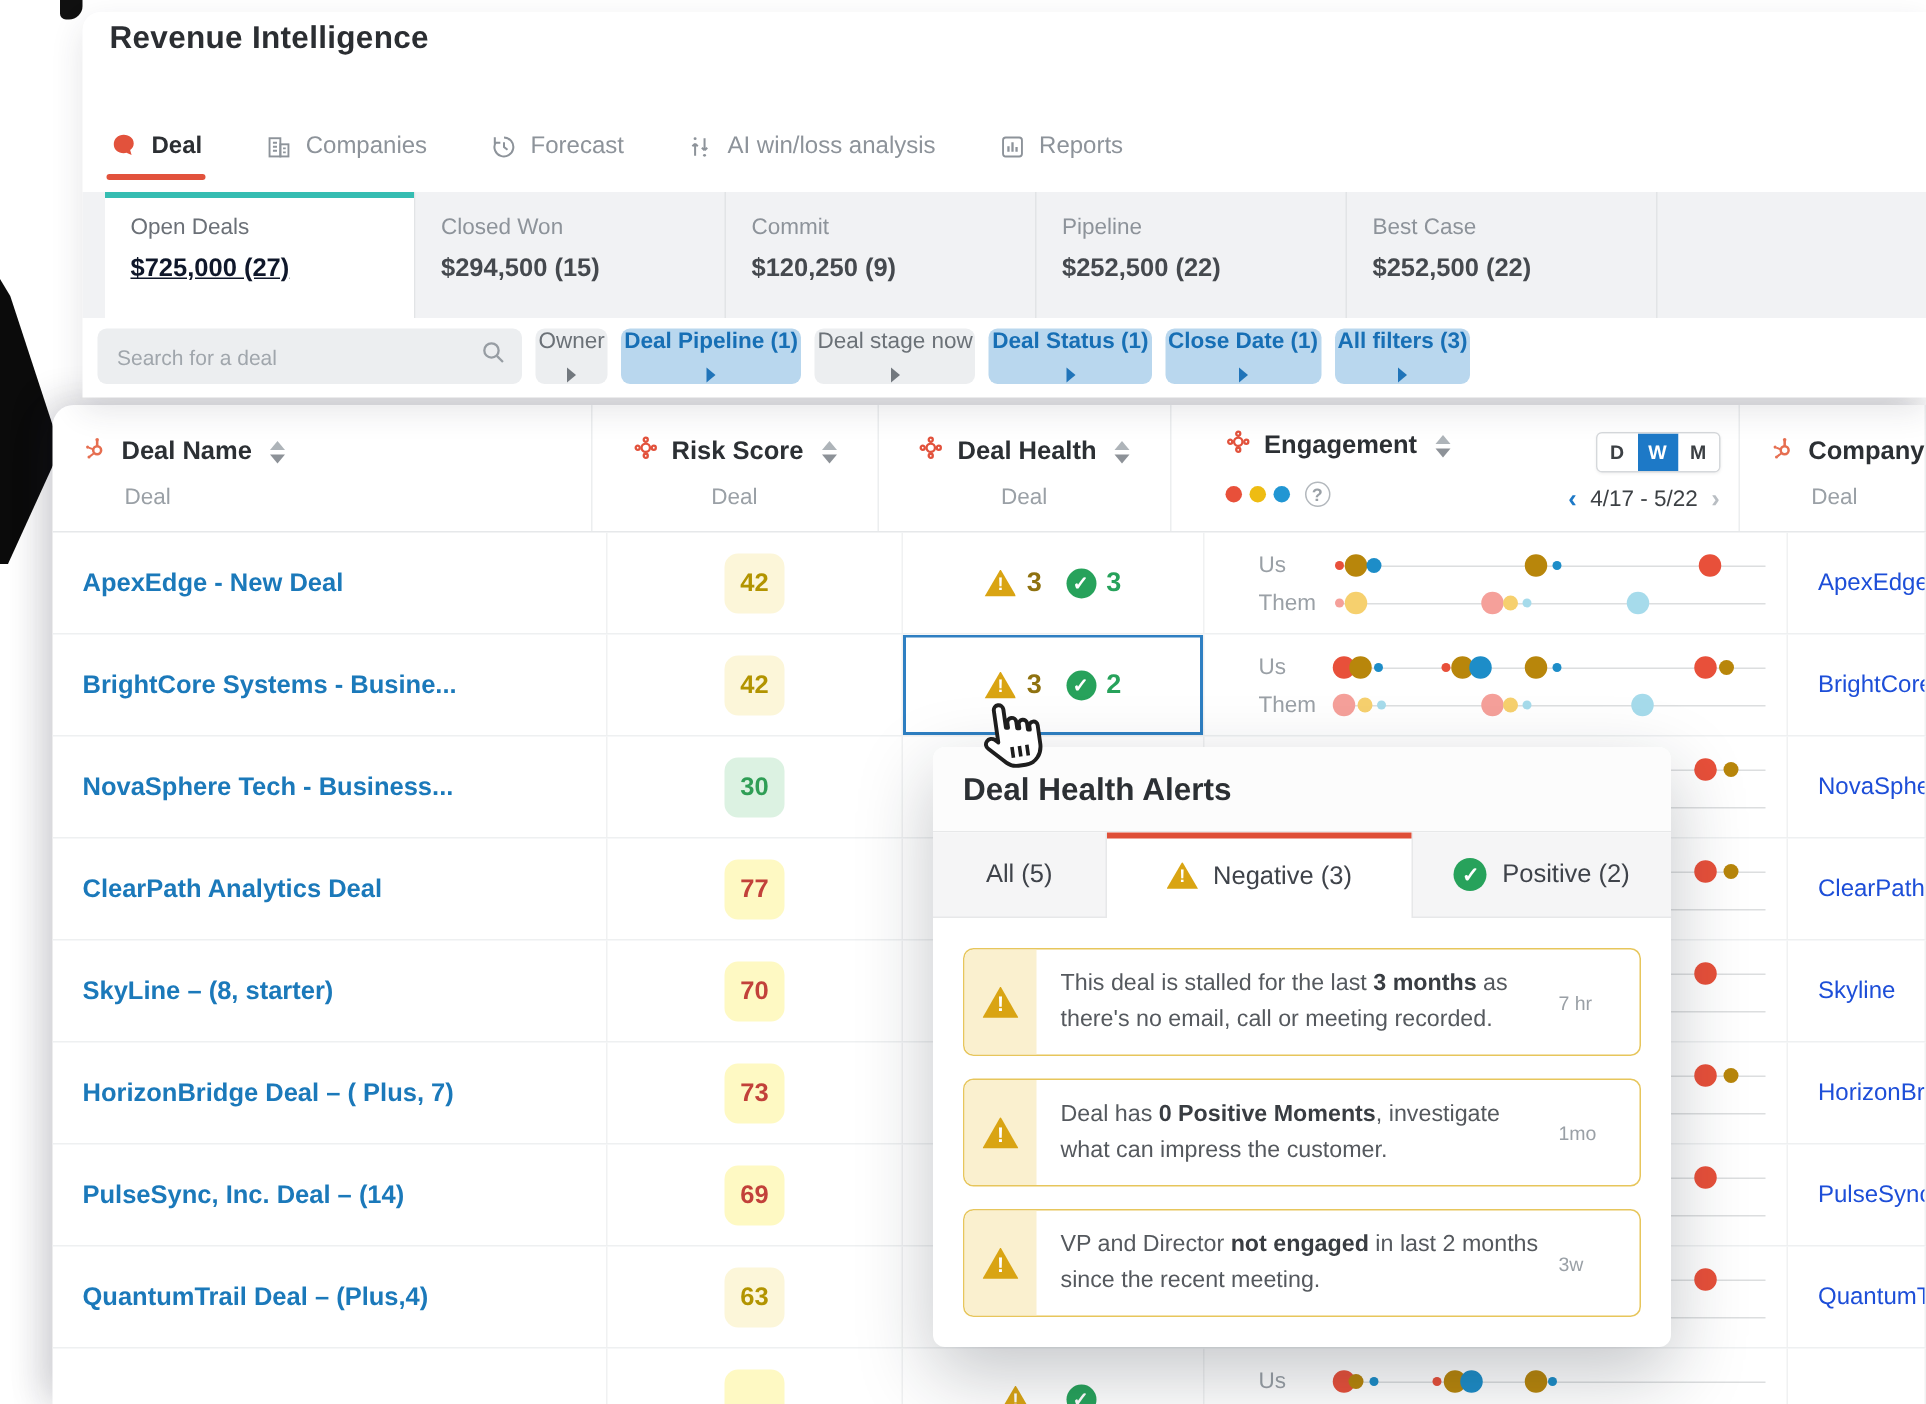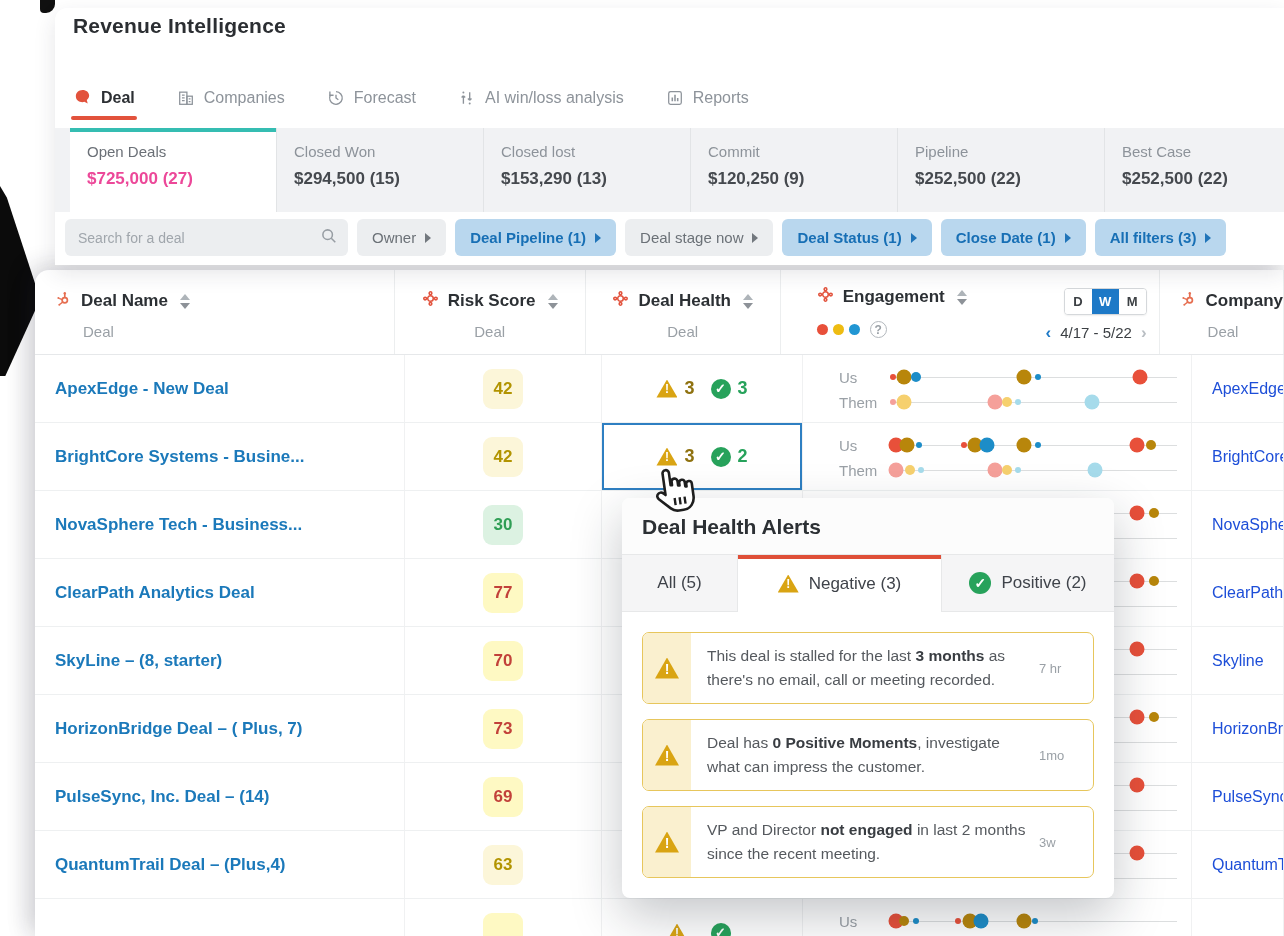--- a/index.html
+++ b/index.html
@@ -23,28 +23,28 @@
   .tab.active::after { content:""; position:absolute; left:-2px; right:-2px; bottom:0; height:4px; background:#e2523c; border-radius:2px; }
   .tab svg { display:block; }
 
   .summary { position:absolute; left:0; right:0; top:120px; height:84px; background:#f1f2f4; display:flex; padding-left:15px; }
   .scard { width:207px; flex:0 0 207px; padding:15px 0 0 17px; border-right:1px solid #e2e4e6; position:relative; cursor:pointer; }
   .scard .lbl { font-size:15px; color:#8d939a; margin-bottom:9px; }
   .scard .val { font-size:17px; font-weight:700; color:#45494e; }
   .scard.active { background:#fff; }
   .scard.active::before { content:""; position:absolute; top:0; left:0; right:0; height:4px; background:#35bdb2; }
   .scard.active .lbl { color:#6b7077; }
-  .scard.active .val { color:#ec4899; }
+  .scard.active .val { color:#0f172a;text-decoration:underline; }
 
   .filterbar { position:absolute; left:10px; top:211px; display:flex; gap:9px; align-items:center; }
   .search { width:283px; height:37px; background:#eceef0; border-radius:6px; display:flex; align-items:center; padding:0 10px 0 13px; }
   .search input { flex:1; border:none; background:transparent; font-size:14px; color:#5f656b; outline:none; font-family:inherit; }
   .search input::placeholder { color:#a0a6ac; }
   .fbtn { height:37px; border:none; border-radius:6px; background:#eceef0; color:#6b7177; font-size:15px;
-    display:flex; align-items:center; gap:9px; padding:0 15px; cursor:pointer; font-family:inherit; white-space:nowrap; }
+    display:flex; align-items:center; gap:9px; padding:0 2px; cursor:pointer; font-family:inherit; white-space:nowrap;flex-direction:column; }
   .fbtn.blue { background:#b9d7ee; color:#176fb5; font-weight:700; }
   .caret { width:0; height:0; border-left:6px solid currentColor; border-top:5px solid transparent; border-bottom:5px solid transparent; opacity:.95; }
 
   
   .table-card { position:absolute; left:35px; top:270px; right:0; bottom:0; background:#fff;
     border-radius:14px 0 0 0; box-shadow:-8px -6px 22px rgba(30,30,50,.14), 0 10px 30px rgba(30,30,50,.12);
     z-index:1; overflow:hidden; }
   .thead { display:flex; height:85px; border-bottom:1px solid #e6e8ea; }
   .th { border-right:1px solid #eceeef; padding-top:20px; }
   .th-title-row { display:flex; align-items:center; gap:9px; font-size:17px; font-weight:700; color:#2c3034; cursor:pointer; }
@@ -185,24 +185,20 @@
   <div class="summary" id="summary-strip">
       <div class="scard active">
         <div class="lbl">Open Deals</div>
         <div class="val">$725,000 (27)</div>
       </div>
       <div class="scard">
         <div class="lbl">Closed Won</div>
         <div class="val">$294,500 (15)</div>
       </div>
       <div class="scard">
-        <div class="lbl">Closed lost</div>
-        <div class="val">$153,290 (13)</div>
-      </div>
-      <div class="scard">
         <div class="lbl">Commit</div>
         <div class="val">$120,250 (9)</div>
       </div>
       <div class="scard">
         <div class="lbl">Pipeline</div>
         <div class="val">$252,500 (22)</div>
       </div>
       <div class="scard">
         <div class="lbl">Best Case</div>
         <div class="val">$252,500 (22)</div>

